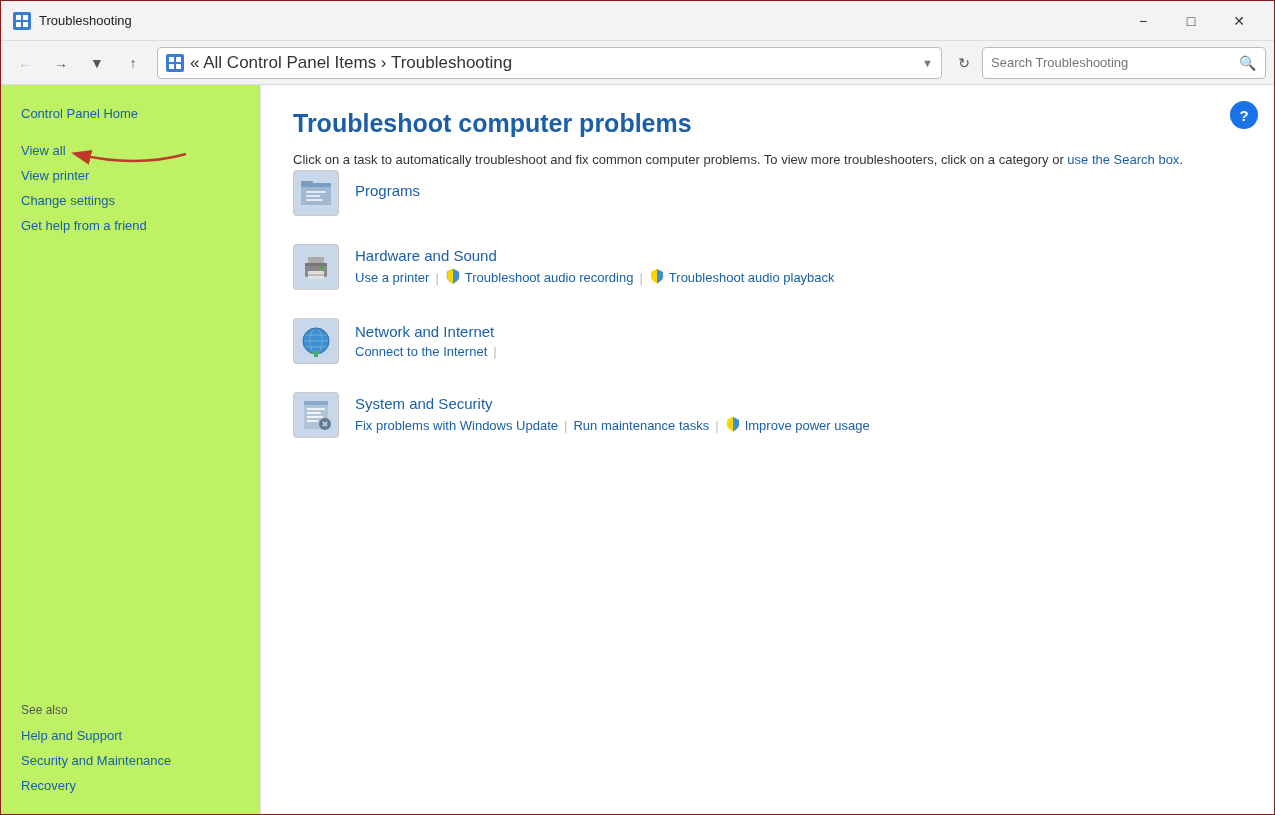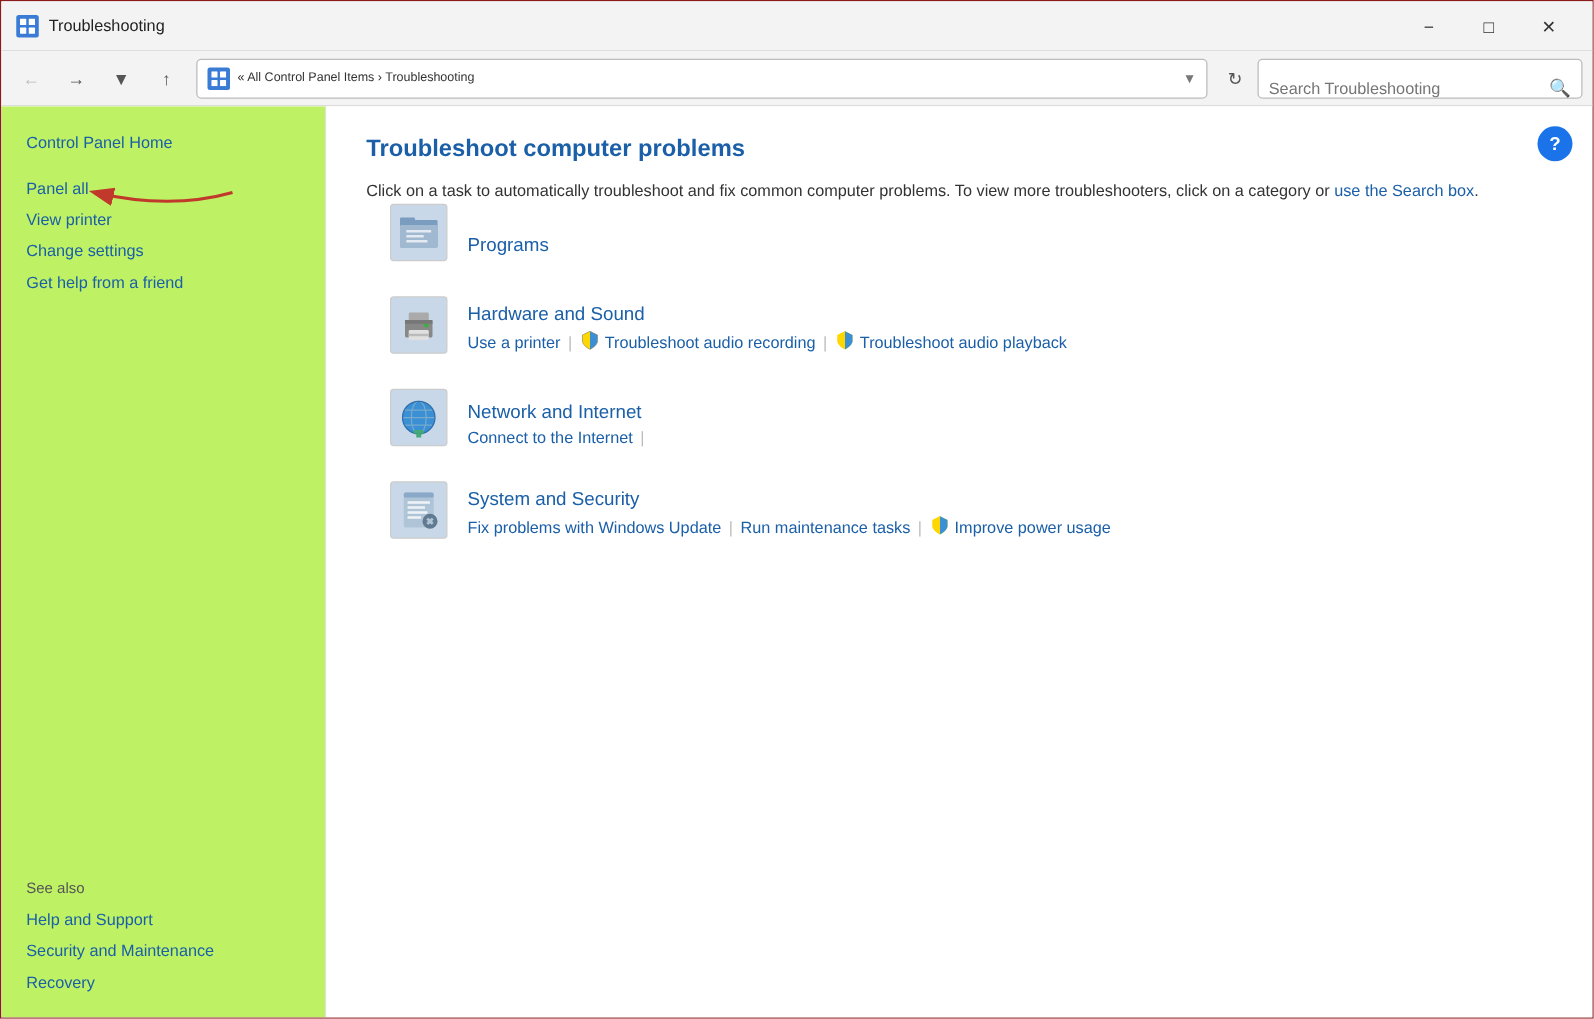--- a/index.html
+++ b/index.html
@@ -113,21 +113,21 @@
       background: #3a7bd5;
       border-radius: 2px;
       display: flex;
       align-items: center;
       justify-content: center;
       color: white;
       font-size: 9px;
       flex-shrink: 0;
     }
     .address-text {
-      font-size: 10px;
+      font-size: 17px;
       color: #333;
       flex: 1;
     }
     .address-arrow {
       color: #777;
       font-size: 11px;
       cursor: pointer;
     }
     .address-refresh {
       width: 28px;
@@ -137,27 +137,27 @@
       cursor: pointer;
       display: flex;
       align-items: center;
       justify-content: center;
       border-radius: 4px;
       color: #555;
       font-size: 14px;
     }
 
     .search-box {
-      width: 260px;
+      width: 284px;
       height: 32px;
       border: 1px solid #bbb;
       border-radius: 4px;
       background: white;
       display: flex;
-      align-items: flex-end;
+      align-items: center;
       padding: 0 8px;
       gap: 6px;
     }
     .search-box input {
       border: none;
       outline: none;
       font-size: 13px;
       color: #555;
       flex: 1;
       background: transparent;
@@ -224,43 +224,42 @@
       display: flex;
       align-items: center;
       justify-content: center;
       color: white;
       font-size: 15px;
       font-weight: bold;
       cursor: pointer;
     }
 
     .page-title {
-      font-size: 19px;
+      font-size: 25px;
       color: #1a5fa8;
       margin-bottom: 12px;
     }
 
     .page-desc {
       font-size: 13px;
       color: #333;
       line-height: 1.5;
     }
 
     .page-desc a {
       color: #1a5fa8;
       text-decoration: none;
     }
 
     
     .category-item {
       display: flex;
-      align-items: flex-end;
+      align-items: center;
       margin-bottom: 28px;
       gap: 16px;
-      margin-left: 19px;
     }
 
     .category-icon {
       width: 46px;
       height: 46px;
       flex-shrink: 0;
       border: 1px solid #ccc;
       background: #e8eaf0;
       display: flex;
       align-items: center;
@@ -353,21 +352,21 @@
     </div>
   </div>
 
   <div class="main-area">
 
     <div class="sidebar">
       <a class="sidebar-link">Control Panel Home</a>
 
       <div style="height: 12px;"></div>
       <div style="position: relative; display: flex; align-items: center;">
-        <a class="sidebar-link" style="position: relative; z-index: 1;">Panel all</a>
+        <a class="sidebar-link" style="position: relative; z-index: 1;">View all</a>
 
         <svg style="position: absolute; left: 55px; top: -2px; pointer-events: none;" width="140" height="36" viewBox="0 0 140 36">
           <defs>
             <marker id="arrowhead" markerWidth="8" markerHeight="8" refX="6" refY="3" orient="auto">
               <polygon points="0 0, 8 3, 0 6" fill="#c0392b"></polygon>
             </marker>
           </defs>
           <path d="M 130 18 Q 80 32 20 18" stroke="#c0392b" stroke-width="2.5" fill="none" marker-end="url(#arrowhead)"></path>
         </svg>
       </div>

